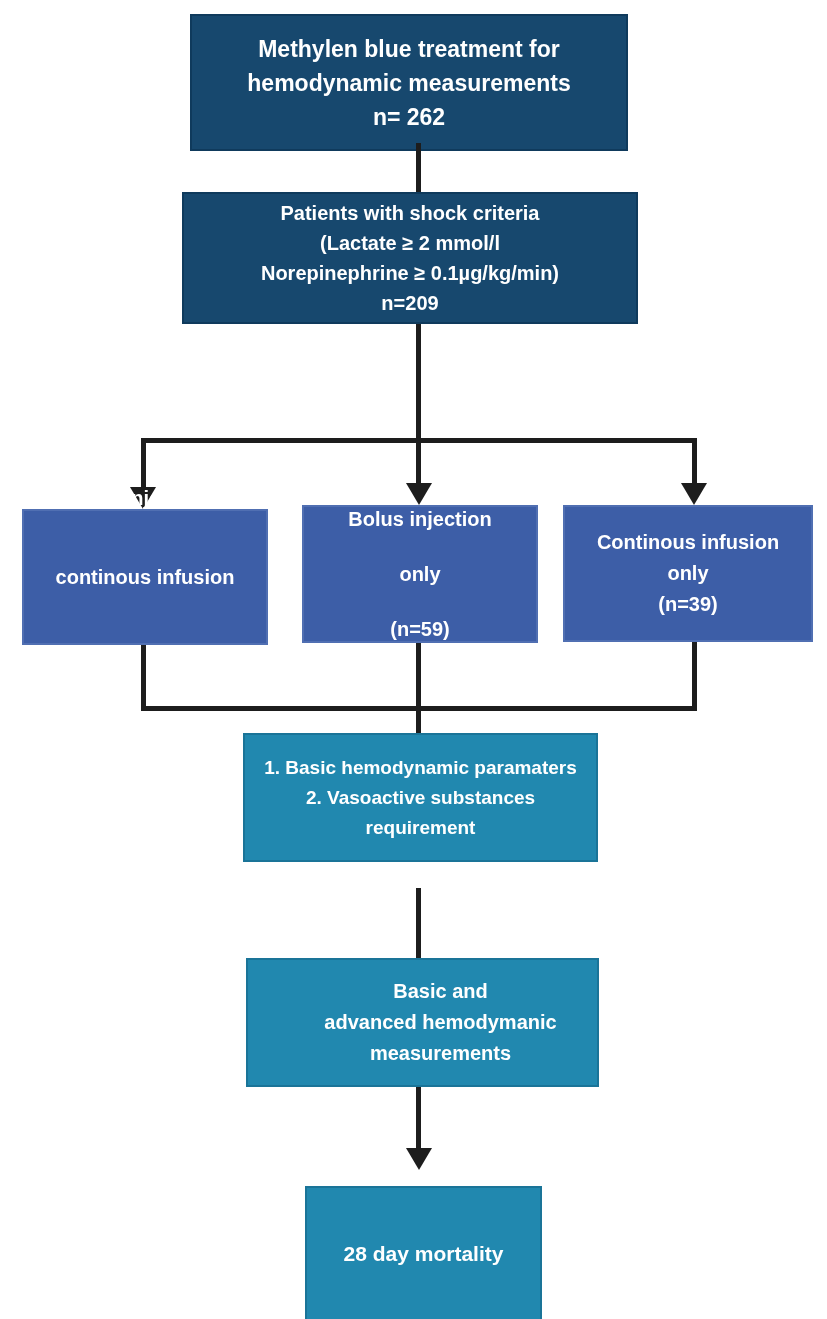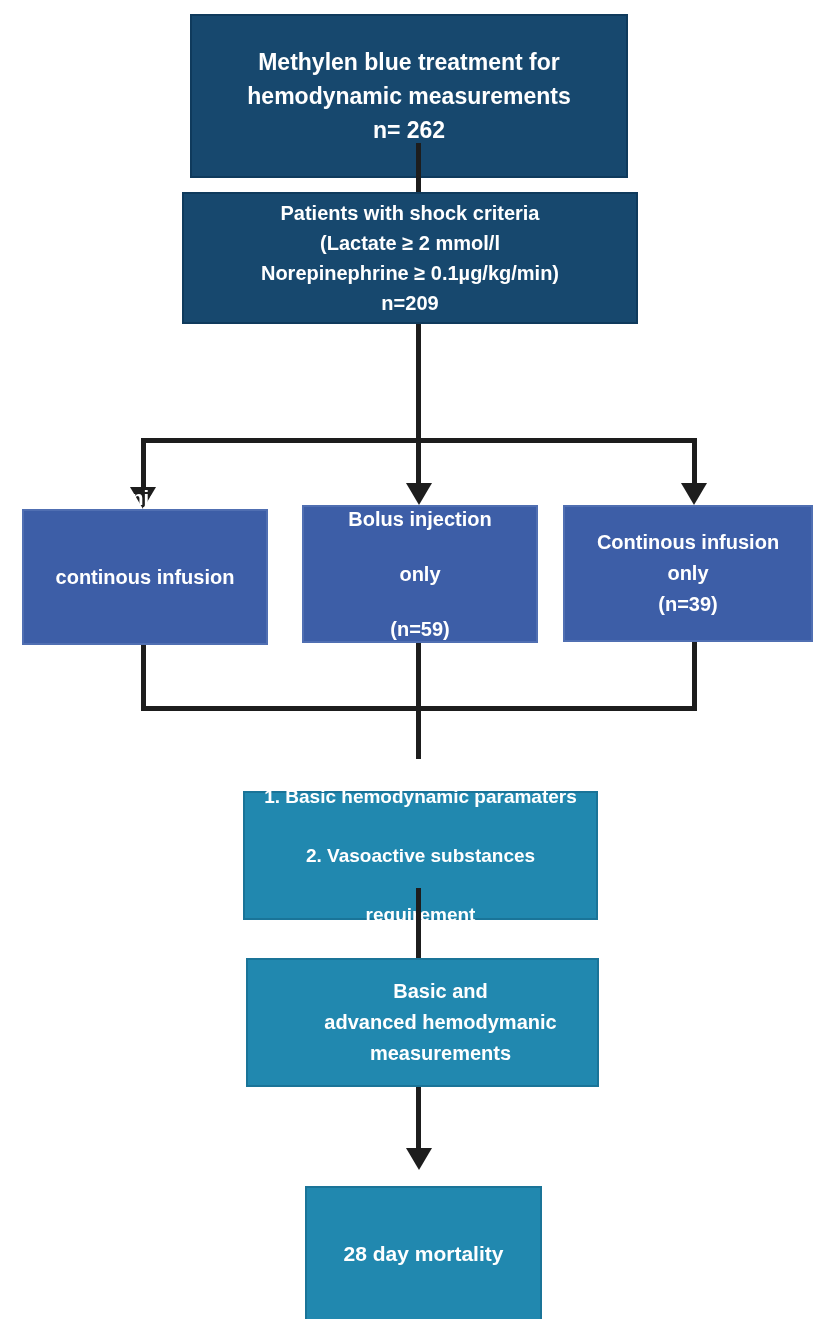--- a/index.html
+++ b/index.html
@@ -63,21 +63,21 @@
   .n-branch      { font-size: 20px; line-height: 31px; }
   .n-parameters  { font-size: 19px; line-height: 30px; }
   .n-measurements{ font-size: 20px; line-height: 31px; }
   .n-mortality   { font-size: 21px; line-height: 31px; }
 </style>
 </head>
 <body>
 
 <div class="canvas">
 
-  <div class="node navy n-study" style="left:190px; top:14px; width:438px; height:164px;text-align:center;">
+  <div class="node navy n-study" style="left:190px; top:14px; width:438px; height:137px;text-align:center;">
     <div class="line">Methylen blue treatment for</div>
     <div class="line">hemodynamic measurements</div>
     <div class="line">n= 262</div>
   </div>
 
   <div class="shaft-v" style="left:416px; top:143px; height:49px;"></div>
 
   <div class="node navy n-shock" style="left:182px; top:192px; width:456px; height:132px;align-items:center;">
     <div class="line">Patients with shock criteria</div>
     <div class="line">(Lactate ≥ 2 mmol/l</div>
@@ -113,21 +113,21 @@
     <div class="line">Continous infusion</div>
     <div class="line">only</div>
     <div class="line">(n=39)</div>
   </div>
 
   <div class="shaft-v" style="left:141px; top:645px; height:66px;"></div>
   <div class="shaft-v" style="left:416px; top:643px; height:116px;"></div>
   <div class="shaft-v" style="left:692px; top:642px; height:69px;"></div>
   <div class="shaft-h" style="left:141px; top:706px; width:556px;"></div>
 
-  <div class="node teal n-parameters" style="left:243px; top:791px; width:355px; height:129px;gap:29px;">
+  <div class="node teal n-parameters" style="left:243px; top:733px; width:355px; height:129px;">
     <div class="line">1. Basic hemodynamic paramaters</div>
     <div class="line">2. Vasoactive substances</div>
     <div class="line">requirement</div>
   </div>
 
   <div class="shaft-v" style="left:416px; top:888px; height:70px;"></div>
 
   <div class="node teal n-measurements" style="left:246px; top:958px; width:353px; height:129px;padding-left:36px;">
     <div class="line">Basic and</div>
     <div class="line">advanced hemodymanic</div>

